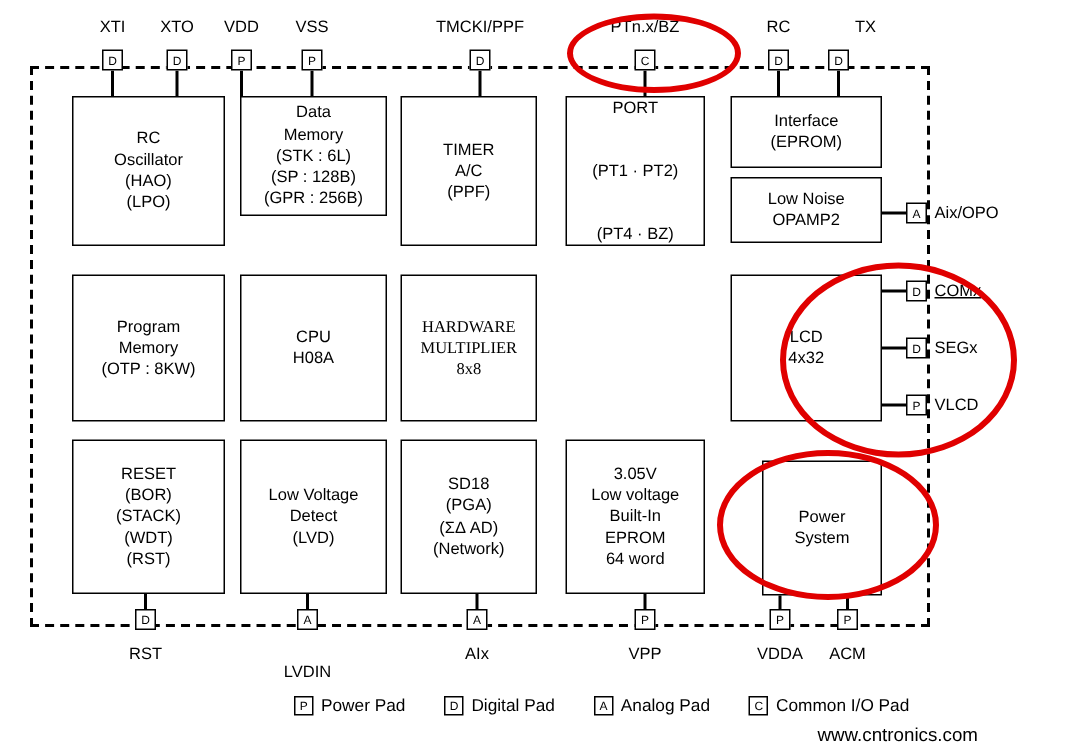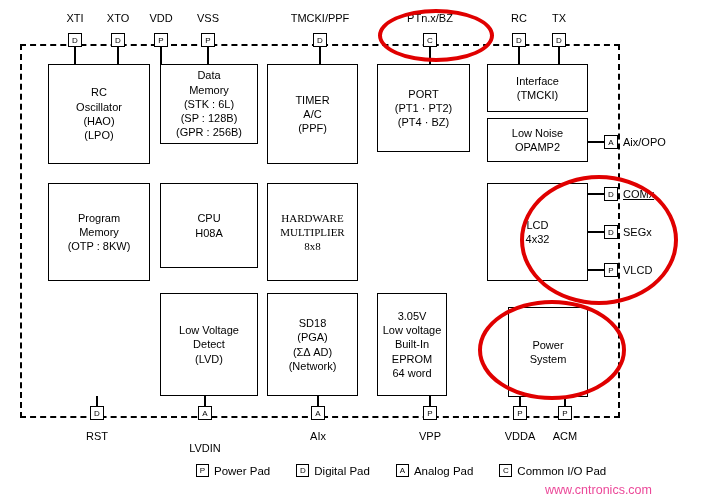--- a/index.html
+++ b/index.html
@@ -14,21 +14,21 @@
        box-sizing:border-box;font-size:8px;display:flex;align-items:center;justify-content:center;z-index:3;}
   .pin-label{position:absolute;font-size:11px;white-space:nowrap;z-index:3;}
   .pin-label.center{transform:translateX(-50%);}
   .wire{position:absolute;background:#000;z-index:1;}
   .halo{position:absolute;border:4px solid #e00000;border-radius:50%;background:transparent;z-index:5;}
   .legend{position:absolute;left:196px;top:464px;display:flex;align-items:center;gap:26px;
           font-size:11.5px;z-index:2;}
   .legend .item{display:flex;align-items:center;gap:5px;}
   .legend .sq{width:13px;height:13px;border:1.5px solid #000;box-sizing:border-box;
               font-size:8px;display:flex;align-items:center;justify-content:center;}
-  .watermark{position:absolute;left:545px;top:483px;color:#ec4899;font-size:12.5px;z-index:6;}
+  .watermark{position:absolute;left:545px;top:483px;color:#000000;font-size:12.5px;z-index:6;}
 </style>
 </head>
 <body>
 
 <div id="canvas">
   <div class="boundary"></div>
   <div class="legend" id="legend">
       <div class="item">
         <div class="sq">P</div>
         <span>Power Pad</span>
@@ -58,63 +58,70 @@
       <div>Memory</div>
       <div>(STK : 6L)</div>
       <div>(SP : 128B)</div>
       <div>(GPR : 256B)</div>
     </div>
     <div class="block" style="left: 267px; top: 64px; width: 91px; height: 100px;">
       <div>TIMER</div>
       <div>A/C</div>
       <div>(PPF)</div>
     </div>
-    <div class="block" style="left: 377px; top: 64px; width: 93px; height: 88px;">
+    <div class="block" style="left: 377px; top: 64px; width: 93px; height: 100px; justify-content: space-between;">
       <div>PORT</div>
       <div>(PT1 · PT2)</div>
       <div>(PT4 · BZ)</div>
     </div>
     <div class="block" style="left: 487px; top: 64px; width: 101px; height: 48px;">
       <div>Interface</div>
-      <div>(TMCKI)</div>
+      <div>(EPROM)</div>
     </div>
     <div class="block" style="left: 487px; top: 118px; width: 101px; height: 44px; align-items: center;">
       <div>Low Noise</div>
       <div>OPAMP2</div>
     </div>
     <div class="block" style="left: 48px; top: 183px; width: 102px; height: 98px;">
       <div>Program</div>
       <div>Memory</div>
       <div>(OTP : 8KW)</div>
     </div>
-    <div class="block" style="left: 160px; top: 183px; width: 98px; height: 85px;">
+    <div class="block" style="left: 160px; top: 183px; width: 98px; height: 98px;">
       <div>CPU</div>
       <div>H08A</div>
     </div>
     <div class="block" style="left: 267px; top: 183px; width: 91px; height: 98px; font-family: Liberation Serif, serif;">
       <div>HARDWARE</div>
       <div>MULTIPLIER</div>
       <div>8x8</div>
     </div>
     <div class="block" style="left: 487px; top: 183px; width: 101px; height: 98px;">
       <div>LCD</div>
       <div>4x32</div>
     </div>
+    <div class="block" style="left: 48px; top: 293px; width: 102px; height: 103px;">
+      <div>RESET</div>
+      <div>(BOR)</div>
+      <div>(STACK)</div>
+      <div>(WDT)</div>
+      <div>(RST)</div>
+    </div>
     <div class="block" style="left: 160px; top: 293px; width: 98px; height: 103px;">
       <div>Low Voltage</div>
       <div>Detect</div>
       <div>(LVD)</div>
     </div>
     <div class="block" style="left: 267px; top: 293px; width: 91px; height: 103px;">
       <div>SD18</div>
       <div>(PGA)</div>
       <div>(ΣΔ AD)</div>
       <div>(Network)</div>
     </div>
-    <div class="block" style="left: 377px; top: 293px; width: 70px; height: 103px;">
+    <div class="block" style="left: 377px; top: 293px; width: 93px; height: 103px;">
       <div>3.05V</div>
       <div>Low voltage</div>
       <div>Built-In</div>
       <div>EPROM</div>
       <div>64 word</div>
     </div>
     <div class="block" style="left: 508px; top: 307px; width: 80px; height: 90px;">
       <div>Power</div>
       <div>System</div>
     </div>
@@ -132,21 +139,21 @@
     <div class="wire" style="left: 207px; top: 47px; width: 2px; height: 17px;"></div>
     <div class="pin-label center" style="left: 320px; top: 12px;">TMCKI/PPF</div>
     <div class="pad" style="left: 313px; top: 33px;">D</div>
     <div class="wire" style="left: 319px; top: 47px; width: 2px; height: 17px;"></div>
     <div class="pin-label center" style="left: 430px; top: 12px;">PTn.x/BZ</div>
     <div class="pad" style="left: 423px; top: 33px;">C</div>
     <div class="wire" style="left: 429px; top: 47px; width: 2px; height: 17px;"></div>
     <div class="pin-label center" style="left: 519px; top: 12px;">RC</div>
     <div class="pad" style="left: 512px; top: 33px;">D</div>
     <div class="wire" style="left: 518px; top: 47px; width: 2px; height: 17px;"></div>
-    <div class="pin-label center" style="left: 559px; top: 12px;">TX</div>
+    <div class="pin-label center" style="left: 577px; top: 12px;">TX</div>
     <div class="pad" style="left: 552px; top: 33px;">D</div>
     <div class="wire" style="left: 558px; top: 47px; width: 2px; height: 17px;"></div>
     <div class="wire" style="left: 588px; top: 141px; width: 16px; height: 2px;"></div>
     <div class="pad" style="left: 604px; top: 135px;">A</div>
     <div class="pin-label" style="left: 623px; top: 136px;">Aix/OPO</div>
     <div class="wire" style="left: 588px; top: 193px; width: 16px; height: 2px;"></div>
     <div class="pad" style="left: 604px; top: 187px;">D</div>
     <div class="pin-label" style="left: 623px; top: 188px; text-decoration: underline;">COMx</div>
     <div class="wire" style="left: 588px; top: 231px; width: 16px; height: 2px;"></div>
     <div class="pad" style="left: 604px; top: 225px;">D</div>

